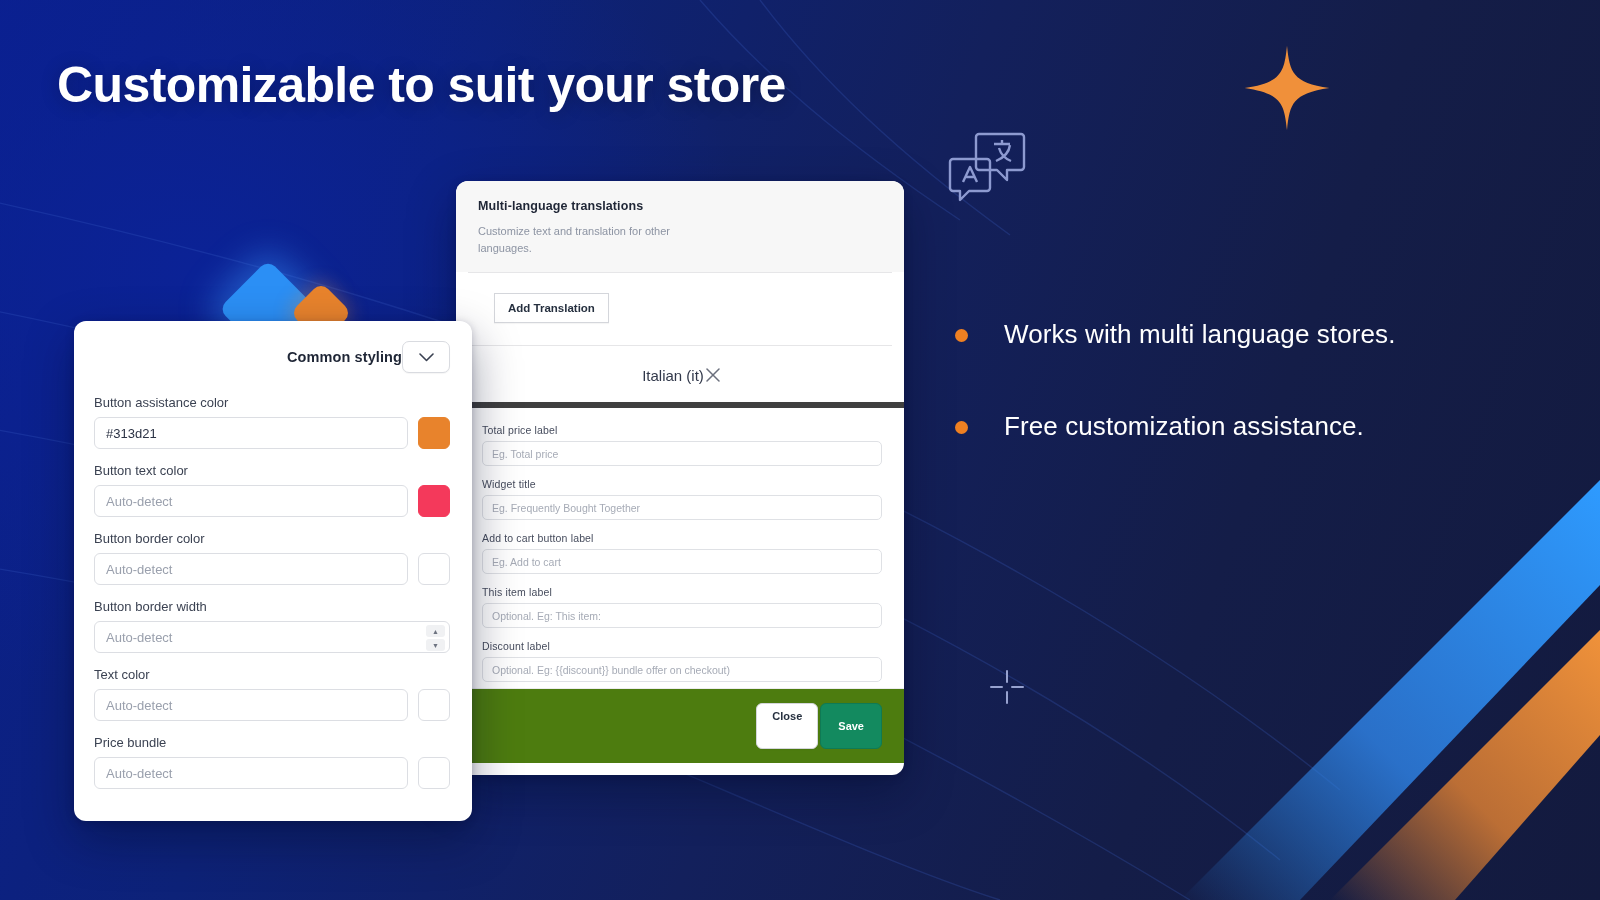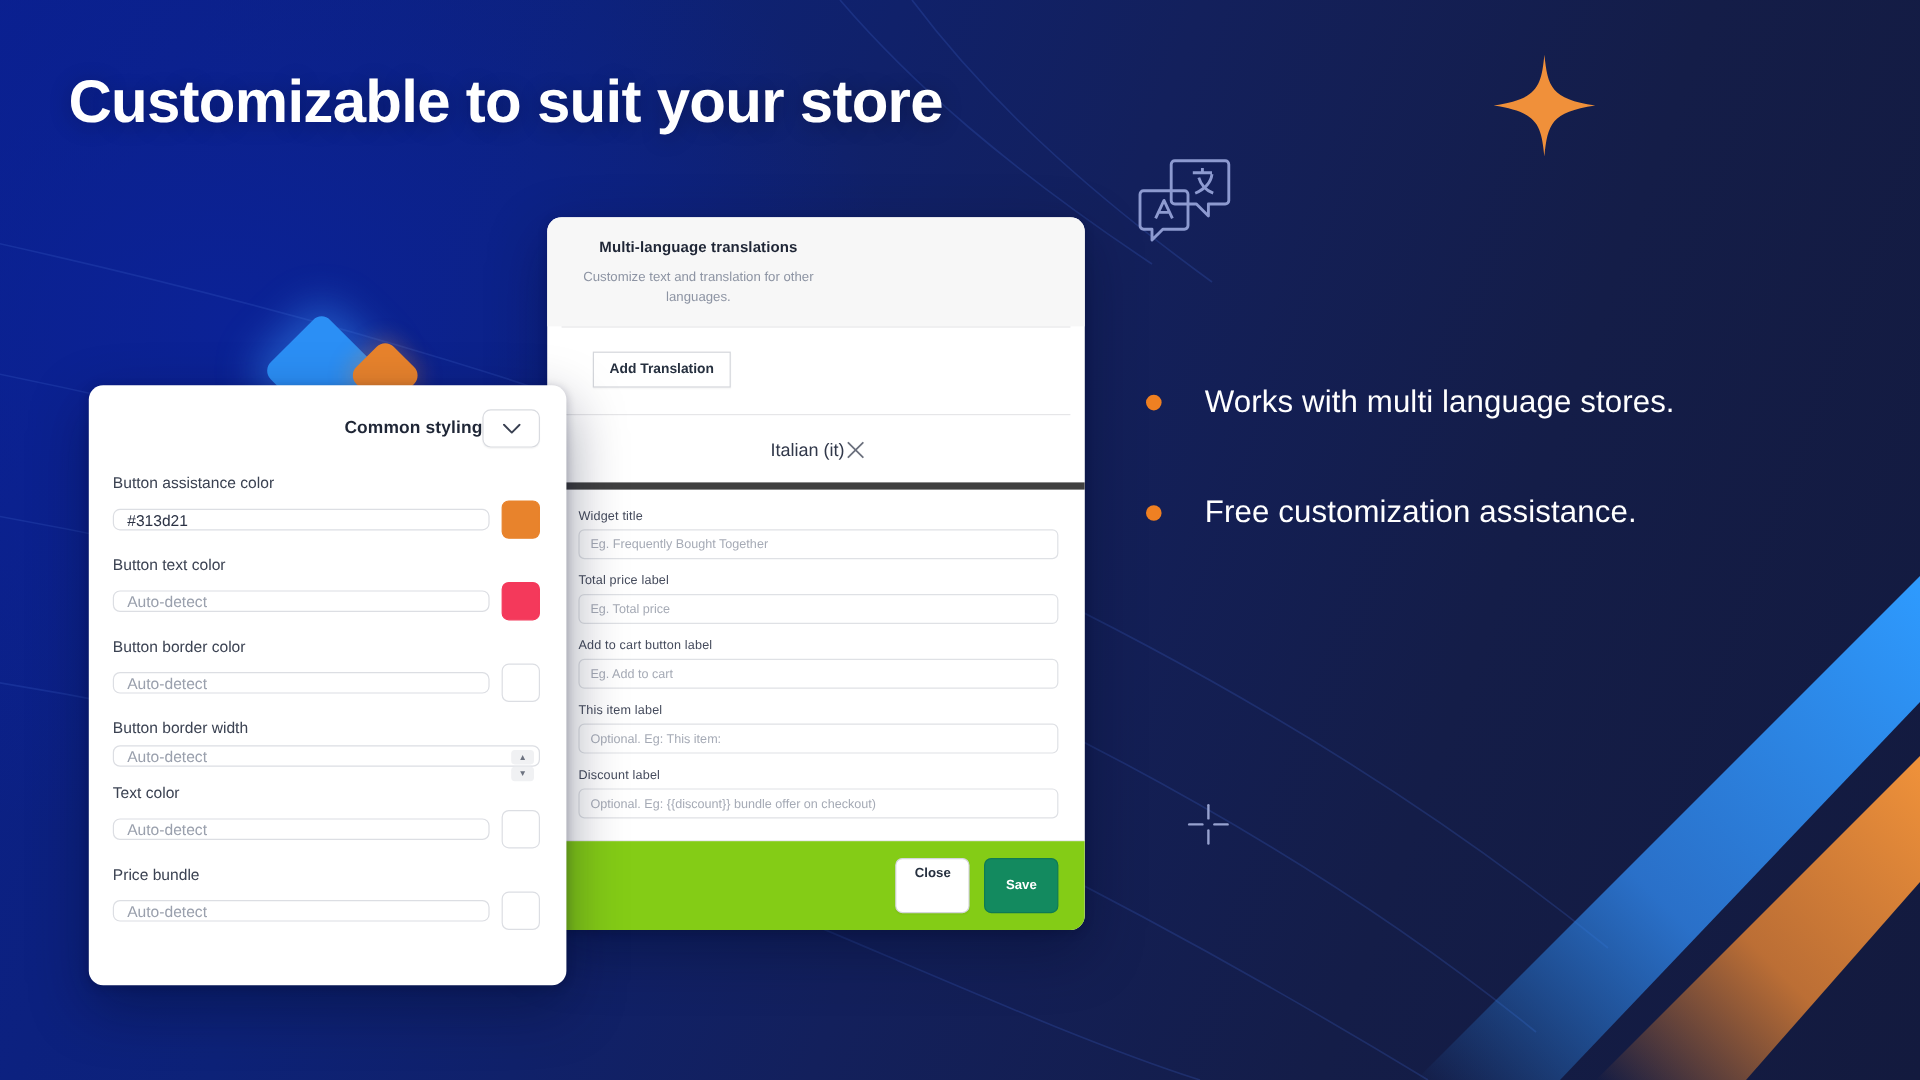--- a/index.html
+++ b/index.html
@@ -64,21 +64,21 @@
     position: absolute; background: #ffffff;
     border-radius: 12px;
     box-shadow: 0 18px 48px rgba(3,10,40,.40), 0 2px 8px rgba(3,10,40,.22);
   }
 
   
   #translations-card {
     left: 456px; top: 181px; width: 448px; height: 594px;
     overflow: hidden; z-index: 2;
   }
-  .tr-head { padding: 18px 20px 16px 22px; background: #f7f7f7; margin: 0 0 0 0; text-align: center; }
+  .tr-head { padding: 18px 20px 16px 22px; background: #f7f7f7; margin: 0 0 0 0; }
   .tr-head-inner { width: 208px; }
   .tr-title { font-size: 12.5px; font-weight: 700; color: #1f2636; letter-spacing: .1px; }
   .tr-sub { margin-top: 10px; font-size: 11px; color: #8d94a3; line-height: 1.5; }
   .tr-addwrap {
     margin: 0 12px; padding: 20px 0 22px 26px;
     border-top: 1px solid #e6e6e8; border-bottom: 1px solid #e6e6e8;
   }
   .btn-ghost {
     display: inline-block; padding: 8px 13px;
     border: 1px solid #d4d6db; border-radius: 0; background: #fff;
@@ -95,23 +95,23 @@
 
   .tr-fields { padding: 16px 22px 0 26px; }
   .field { margin-bottom: 12px; }
   .field-label { font-size: 10.5px; color: #464c5d; margin-bottom: 5px; letter-spacing: .15px; }
   .field-input {
     height: 25px; border: 1px solid #dfe1e5; border-radius: 5px;
     background: #fff; display: flex; align-items: center;
     padding: 0 9px; font-size: 10.5px; color: #a6abb6;
   }
   .tr-footer {
-    position: absolute; left: 0; right: 0; bottom: 0;
+    position: absolute; left: 0; right: 0; bottom: 12px;
     padding: 14px 22px; border-top: 1px solid #ececee;
-    display: flex; justify-content: flex-end; gap: 12px; background: #84cc16;
+    display: flex; justify-content: flex-end; gap: 2px; background: #4d7c0f;
   }
   .btn-close {
     padding: 6px 15px; border: 1px solid #d4d6db; border-radius: 6px;
     background: #fff; font-size: 11px; font-weight: 600; color: #26303f;
     box-shadow: 0 1px 1px rgba(0,0,0,.04);
   }
   .btn-save {
     padding: 16px 17px; border: 1px solid #0f7a54; border-radius: 6px;
     background: #138a5f; font-size: 11px; font-weight: 700; color: #fff;
   }
@@ -125,21 +125,21 @@
   .cs-title { font-size: 14.5px; font-weight: 700; color: #1f2636; letter-spacing: .1px; }
   .chev-btn {
     width: 48px; height: 32px; border: 1px solid #d9dbe0; border-radius: 7px;
     background: #fff; display: flex; align-items: center; justify-content: center;
     box-shadow: 0 1px 1px rgba(0,0,0,.04);
   }
   .cs-field { margin-bottom: 14px; }
   .cs-label { font-size: 13px; color: #3b4252; margin-bottom: 7px; }
   .cs-row { display: flex; align-items: center; gap: 10px; }
   .cs-input {
-    flex: 1; height: 18px; border: 1px solid #dcdee3; border-radius: 6px;
+    flex: 1; height: 32px; border: 1px solid #dcdee3; border-radius: 6px;
     background: #fff; display: flex; align-items: center; padding: 0 11px;
     font-size: 13px; position: relative;
   }
   .cs-input.value { color: #2b3244; }
   .cs-input.placeholder { color: #9aa0ad; }
   .swatch { width: 32px; height: 32px; border-radius: 6px; border: 1px solid #dcdee3; }
   .stepper {
     position: absolute; right: 4px; top: 3px;
     display: flex; flex-direction: column; gap: 2px;
   }
@@ -238,26 +238,26 @@
       <svg class="close-x" viewBox="0 0 18 18">
         <g stroke="#3a4152" stroke-width="1.5" stroke-linecap="round">
           <line x1="3" y1="3" x2="15" y2="15"></line>
             <line x1="15" y1="3" x2="3" y2="15"></line>
         </g>
       </svg>
     </div>
 
     <div class="tr-fields">
       <div class="field">
+        <div class="field-label">Total price label</div>
+        <div class="field-input">Eg. Total price</div>
+      </div>
+      <div class="field">
         <div class="field-label">Widget title</div>
         <div class="field-input">Eg. Frequently Bought Together</div>
-      </div>
-      <div class="field">
-        <div class="field-label">Total price label</div>
-        <div class="field-input">Eg. Total price</div>
       </div>
       <div class="field">
         <div class="field-label">Add to cart button label</div>
         <div class="field-input">Eg. Add to cart</div>
       </div>
       <div class="field">
         <div class="field-label">This item label</div>
         <div class="field-input">Optional. Eg: This item:</div>
       </div>
       <div class="field">

